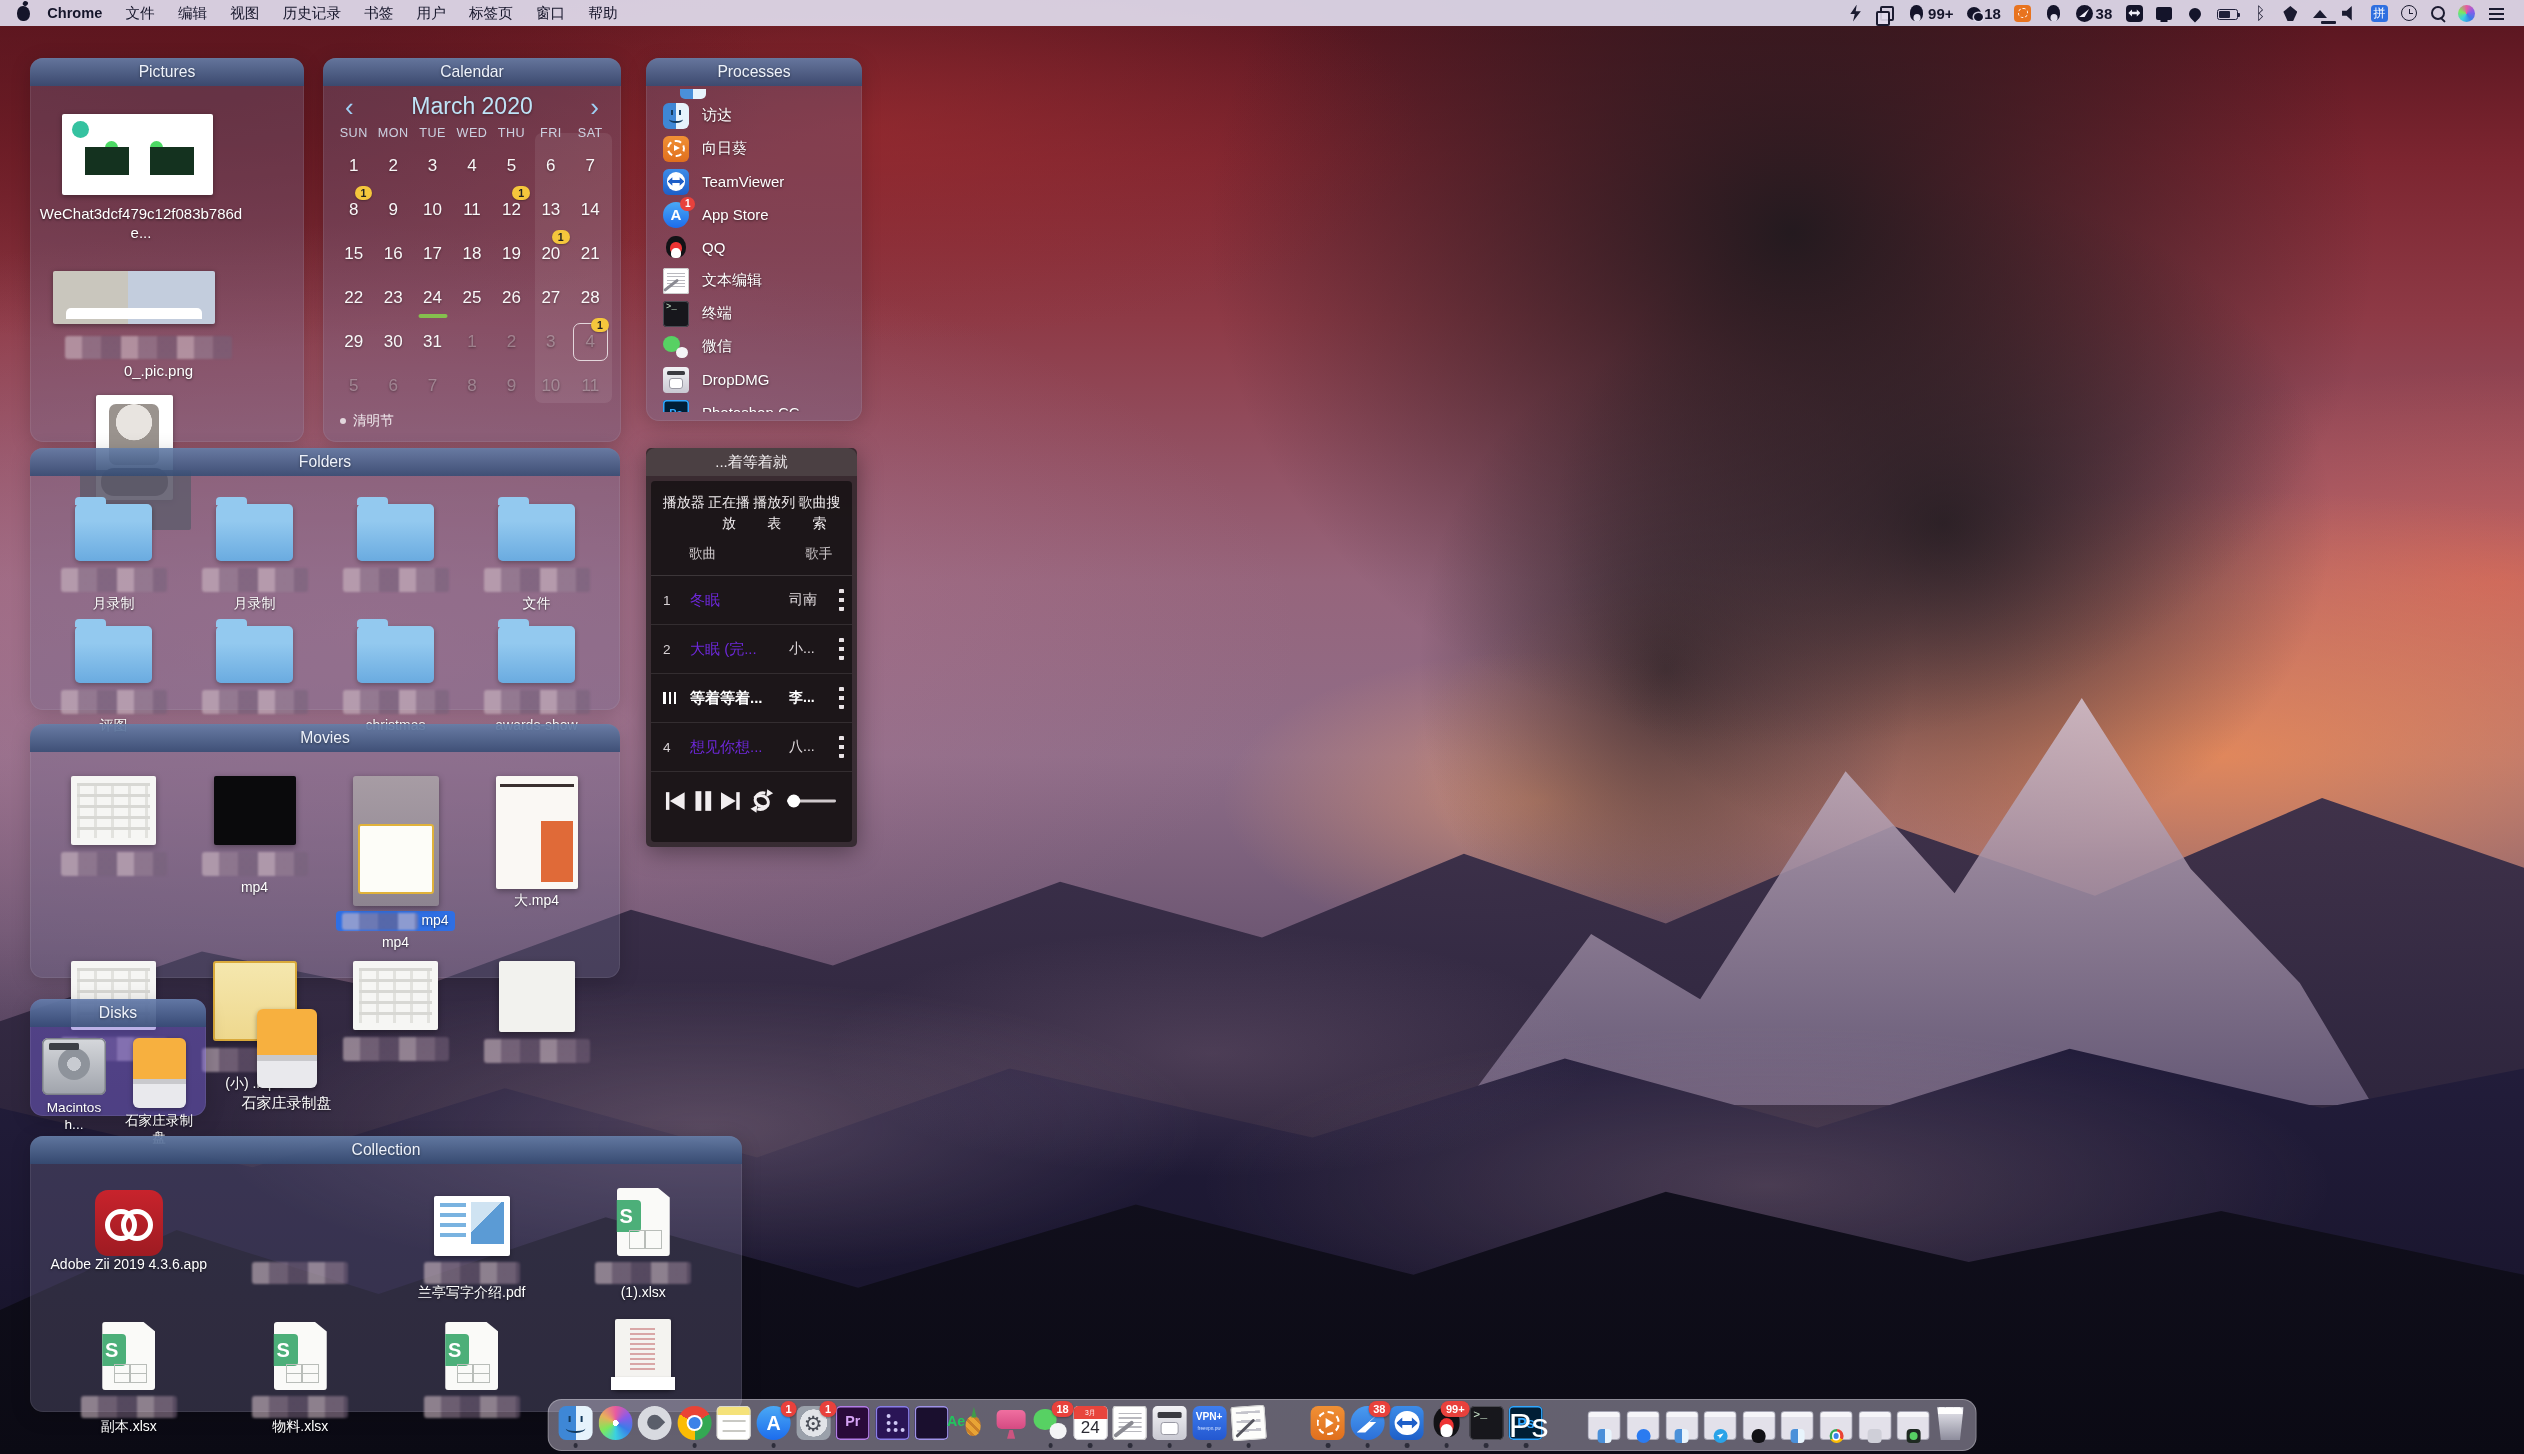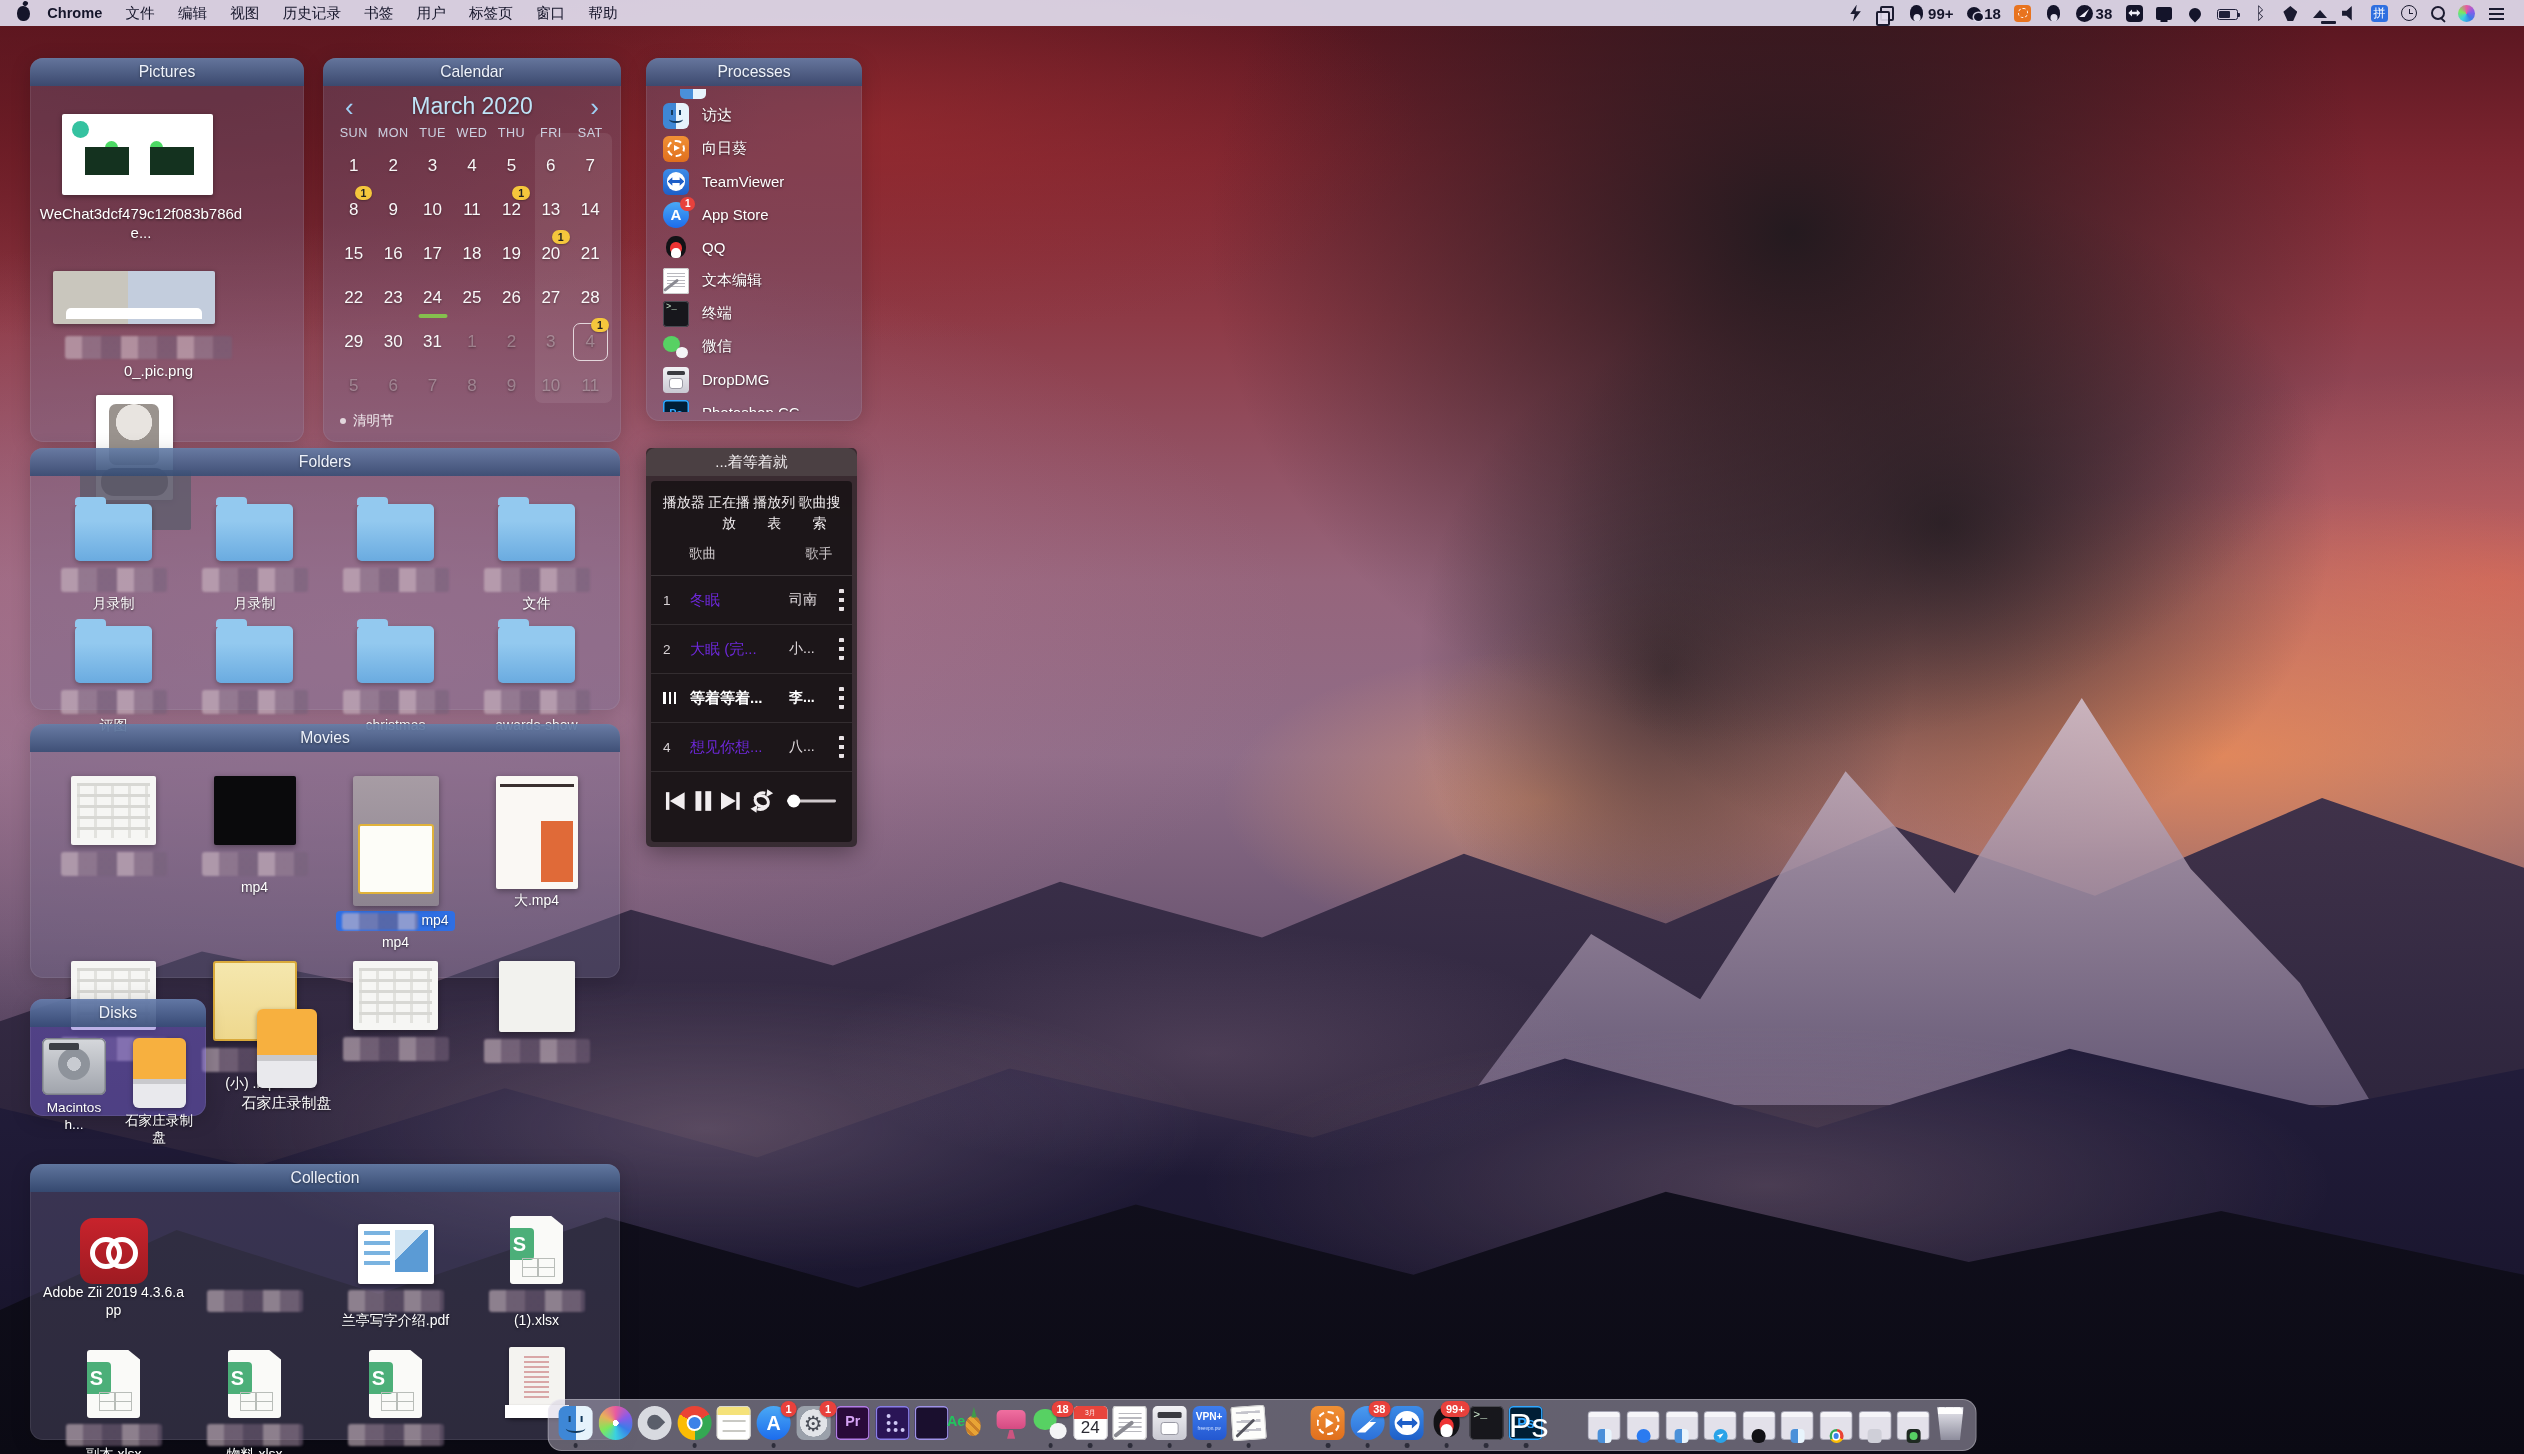--- a/index.html
+++ b/index.html
@@ -201,21 +201,21 @@
   .i-intdrive{width:64px;height:57px;background:linear-gradient(180deg,#d6d8dc,#9fa3ab);border-radius:6px;position:relative;box-shadow:inset 0 0 0 1.5px #7c8088;}
   .i-intdrive::before{content:"";position:absolute;left:50%;top:46%;transform:translate(-50%,-50%);width:32px;height:32px;border-radius:50%;background:radial-gradient(circle,#c8cbd1 0 30%,#8e939b 31% 100%);}
   .i-intdrive::after{content:"";position:absolute;left:7px;top:5px;width:30px;height:7px;background:#3c3f45;border-radius:1.5px;}
   .i-extdrive{width:53px;height:70px;border-radius:6px;background:linear-gradient(180deg,#f7b03f 0 58%,#c9c9cd 58% 66%,#e9e9ed 66% 100%);box-shadow:0 2px 5px rgba(0,0,0,.35);position:relative;}
   .dklabel{margin-top:5px;font-size:13.6px;}
   .lonedisk{position:absolute;left:236px;top:1009px;width:101px;display:flex;flex-direction:column;align-items:center;}
   .lonedisk .i-extdrive{width:60px;height:79px;}
   .lonedisk .ilabel{margin-top:6px;font-size:15px;}
 
   
-  #g-collection{left:30px;top:1164px;width:590px;height:276px;}
+  #g-collection{left:30px;top:1136px;width:712px;height:276px;}
   .col-grid{display:grid;grid-template-columns:repeat(4,1fr);padding:10px 13px 0;row-gap:5px;}
   .ccell{display:flex;flex-direction:column;align-items:center;}
   .cicon{height:76px;display:flex;align-items:flex-end;justify-content:center;position:relative;margin-top:6px;}
   .i-adobe{width:68px;height:66px;background:linear-gradient(180deg,#c8232c,#9e1b22);border-radius:13px;position:relative;}
   .i-adobe::before{content:"";position:absolute;left:10px;top:19px;width:22px;height:22px;border:5.6px solid #fff;border-radius:50%;}
   .i-adobe::after{content:"";position:absolute;right:10px;top:19px;width:22px;height:22px;border:5.6px solid #fff;border-radius:50%;}
   .i-pdfdoc{width:76px;height:60px;background:#fff;border-radius:2px;box-shadow:0 1.5px 4px rgba(0,0,0,.3);position:relative;}
   .i-pdfdoc::before{content:"";position:absolute;left:6px;top:7px;width:26px;height:36px;background:repeating-linear-gradient(180deg,#7ab3e0 0 4px,transparent 4px 10px);}
   .i-pdfdoc::after{content:"";position:absolute;right:6px;top:6px;width:33px;height:42px;background:linear-gradient(135deg,#cfe3f2 0 40%,#5b9bd5 41% 100%);}
   .i-xlsx{width:53px;height:68px;background:#fafaf8;border-radius:3px;position:relative;box-shadow:0 1.5px 4px rgba(0,0,0,.3);clip-path:polygon(0 0,78% 0,100% 14%,100% 100%,0 100%);}

